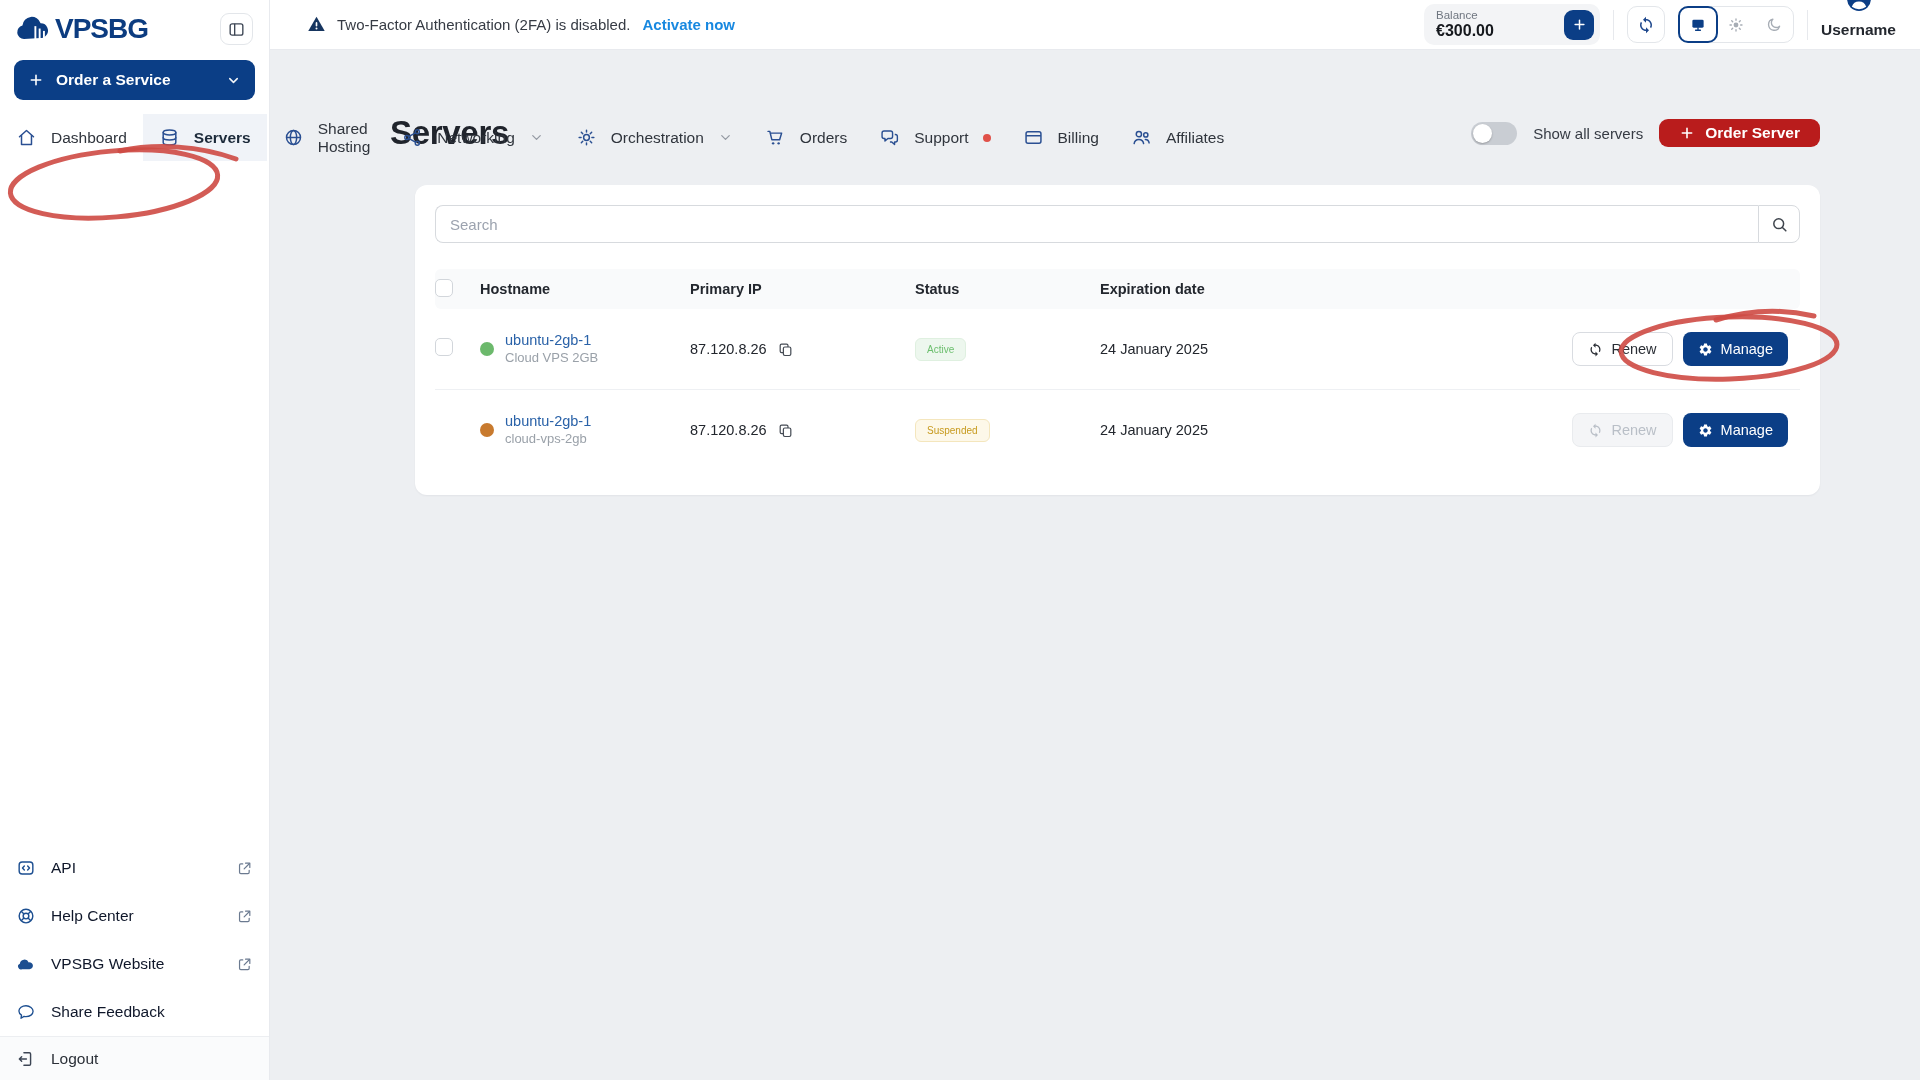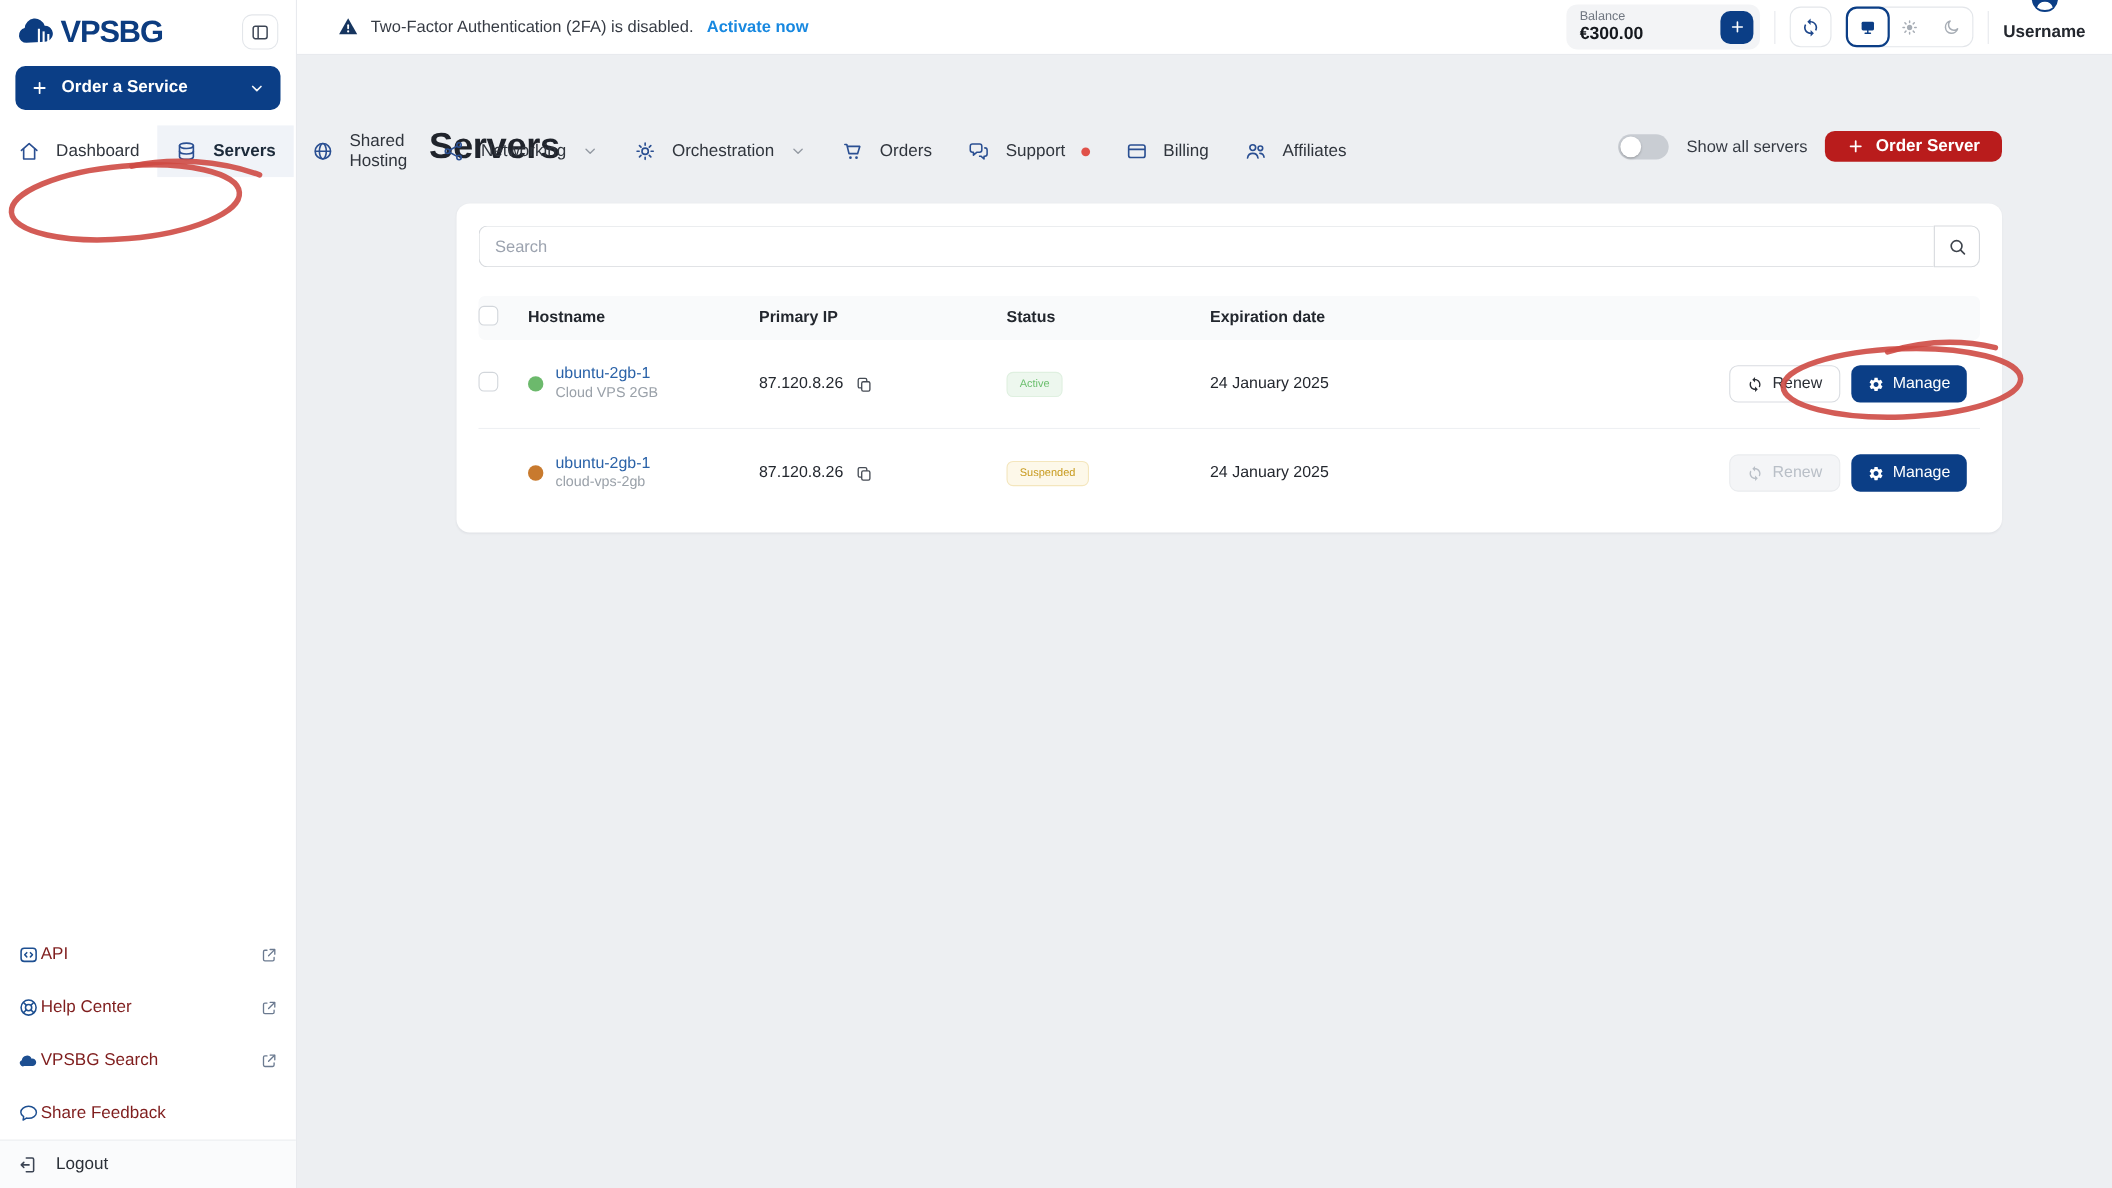--- a/index.html
+++ b/index.html
@@ -17,21 +17,21 @@
   .order-btn { margin:6px 14px 14px; height:40px; background:#0b3e86; color:#fff; border:none; border-radius:9px; display:flex; align-items:center; gap:12px; padding:0 14px; font-size:15.5px; font-weight:700; font-family:inherit; cursor:pointer; }
   .order-btn .chev-end { margin-left:auto; opacity:.95; }
   .nav { display:flex; flex-direction:row; }
   .nav-item { height:47px; display:flex; align-items:center; gap:14px; padding:0 16px; font-size:15.5px; color:#30353d; cursor:pointer; text-decoration:none; }
   .nav-item .nicon { color:#2a4f92; width:21px; display:flex; }
   .nav-item.active { background:#f0f3f8; color:#1c2a3a; font-weight:600; }
   .chev-r { margin-left:auto; color:#949aa3; }
   .red-dot { width:8px; height:8px; background:#e05149; border-radius:50%; margin-left:auto; }
   .nav-divider { height:1px; background:#eceef1; margin:5px 0; }
   .sidebar-foot { margin-top:auto; display:flex; flex-direction:column; }
-  .foot-item { height:48px; display:flex; align-items:center; padding:0 16px; font-size:15.5px; color:#7f1d1d; font-weight:500; text-decoration:none; cursor:pointer; }
+  .foot-item { height:48px; display:flex; align-items:center; gap:14px; padding:0 16px; font-size:15.5px; color:#0f172a; font-weight:500; text-decoration:none; cursor:pointer; }
   .foot-item .ficon { color:#1d4f91; width:21px; display:flex; }
   .ext { margin-left:auto; color:#6b7a90; display:flex; }
   .logout-row { height:44px; border-top:1px solid #eceef1; background:#fafbfc; display:flex; align-items:center; gap:14px; padding:0 16px; font-size:15.5px; color:#2b3038; cursor:pointer; }
   .logout-row .nicon { color:#3c4554; width:21px; display:flex; }
 
   
   .right { flex:1; display:flex; flex-direction:column; min-width:0; }
   .topbar { height:50px; background:#fff; border-bottom:1px solid #e8eaee; display:flex; align-items:center; padding:0 24px 0 36px; }
   .warn { display:flex; align-items:center; gap:10px; font-size:15px; color:#363b44; }
   .warn-link { color:#1788e0; font-weight:700; text-decoration:none; margin-left:2px; cursor:pointer; }
@@ -51,21 +51,21 @@
 
   .content { flex:1; background:#edeff2; padding:64px 100px 0 120px; position:relative; }
   .page-head { display:flex; align-items:center; }
   .page-title { font-size:33px; font-weight:700; color:#20242c; letter-spacing:-0.3px; }
   .head-right { margin-left:auto; display:flex; align-items:center; gap:16px; }
   .toggle { width:46px; height:23px; border-radius:12px; background:#c9cdd3; position:relative; cursor:pointer; }
   .toggle-knob { position:absolute; left:2px; top:2px; width:19px; height:19px; border-radius:50%; background:#fff; box-shadow:0 1px 2px rgba(0,0,0,.25); }
   .toggle-label { font-size:15px; color:#363b44; }
   .order-server-btn { height:28px; padding:0 20px; background:#b91c1c; color:#fff; border:none; border-radius:9px; font-size:15.5px; font-weight:600; display:flex; align-items:center; gap:10px; font-family:inherit; cursor:pointer; }
 
-  .card { margin:33px 0 0 25px; background:#fff; border-radius:12px; padding:20px 20px 14px; box-shadow:0 1px 2px rgba(16,24,40,.05); }
+  .card { margin:33px 0 0 25px; background:#fff; border-radius:12px; padding:20px 20px 25px; box-shadow:0 1px 2px rgba(16,24,40,.05); }
   .search-row { display:flex; }
   .search-input { flex:1; height:38px; border:1px solid #d7dade; border-right:none; border-radius:8px 0 0 8px; padding:0 14px; font-size:15px; color:#333; outline:none; font-family:inherit; background:#fff; }
   .search-input::placeholder { color:#9ca3af; }
   .search-btn { width:42px; height:38px; border:1px solid #d7dade; border-radius:0 8px 8px 0; background:#fff; display:flex; align-items:center; justify-content:center; color:#3f454d; cursor:pointer; }
 
   .table { margin-top:26px; }
   .thead, .trow { display:grid; grid-template-columns:45px 210px 225px 185px 1fr 235px; align-items:center; }
   .thead { background:#f9fafb; height:40px; border-radius:6px; font-size:14.5px; font-weight:700; color:#23272e; }
   .trow { height:80px; }
   .row-div { height:1px; background:#eef0f3; }
@@ -269,21 +269,21 @@
               <path d="M19 5l-7.5 7.5"></path>
             </svg>
         </span>
       </a>
       <a class="foot-item">
         <span class="ficon">
           <svg width="20" height="20" viewBox="0 0 24 24">
               <path d="M7.3 18.2h8.9a4.1 4.1 0 10-.9-8.1A5.6 5.6 0 004.6 11.7a3.4 3.4 0 002.7 6.5z" fill="currentColor"></path>
             </svg>
         </span>
-        <span>VPSBG Search</span>
+        <span>VPSBG Website</span>
         <span class="ext">
           <svg width="17" height="17" viewBox="0 0 24 24" fill="none" stroke="currentColor" stroke-width="1.7" stroke-linecap="round" stroke-linejoin="round">
               <path d="M9.5 5.5H6.8A1.8 1.8 0 005 7.3v10a1.8 1.8 0 001.8 1.8h10a1.8 1.8 0 001.8-1.8v-2.7"></path>
               <path d="M13.5 4.5h6v6"></path>
               <path d="M19 5l-7.5 7.5"></path>
             </svg>
         </span>
       </a>
       <a class="foot-item">
         <span class="ficon">

